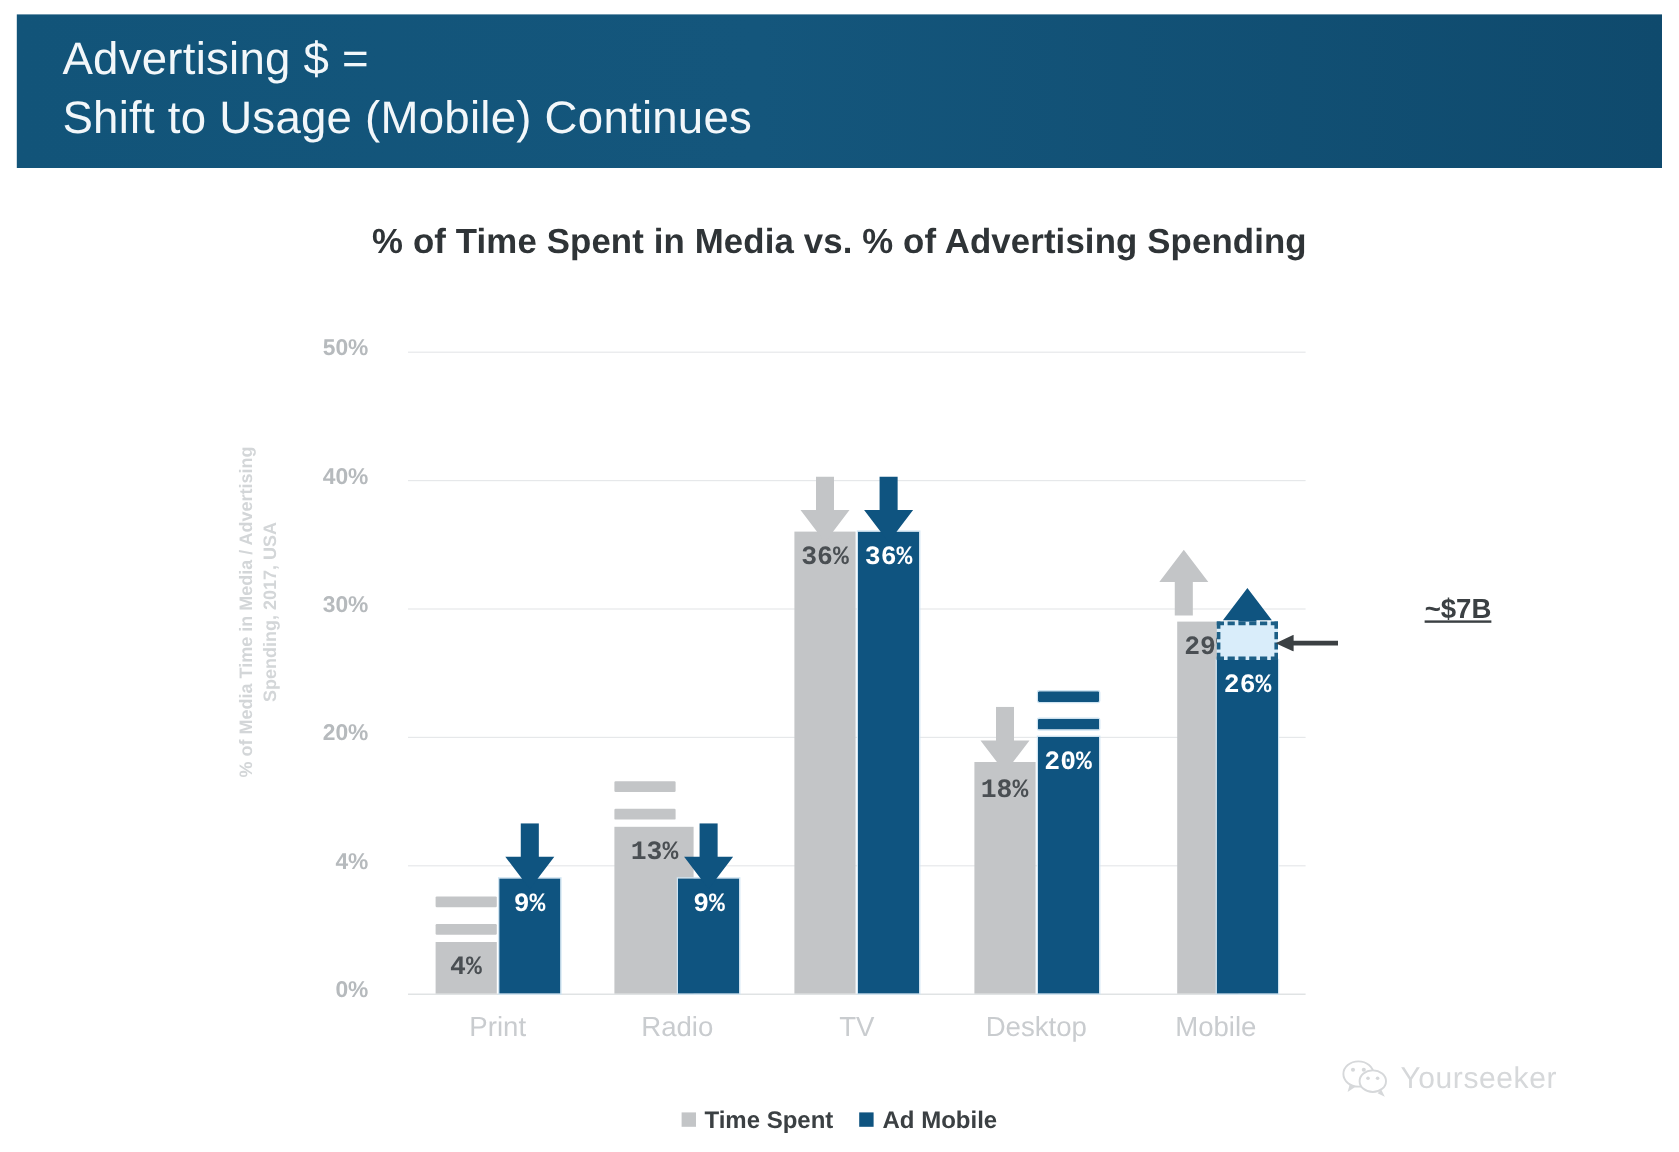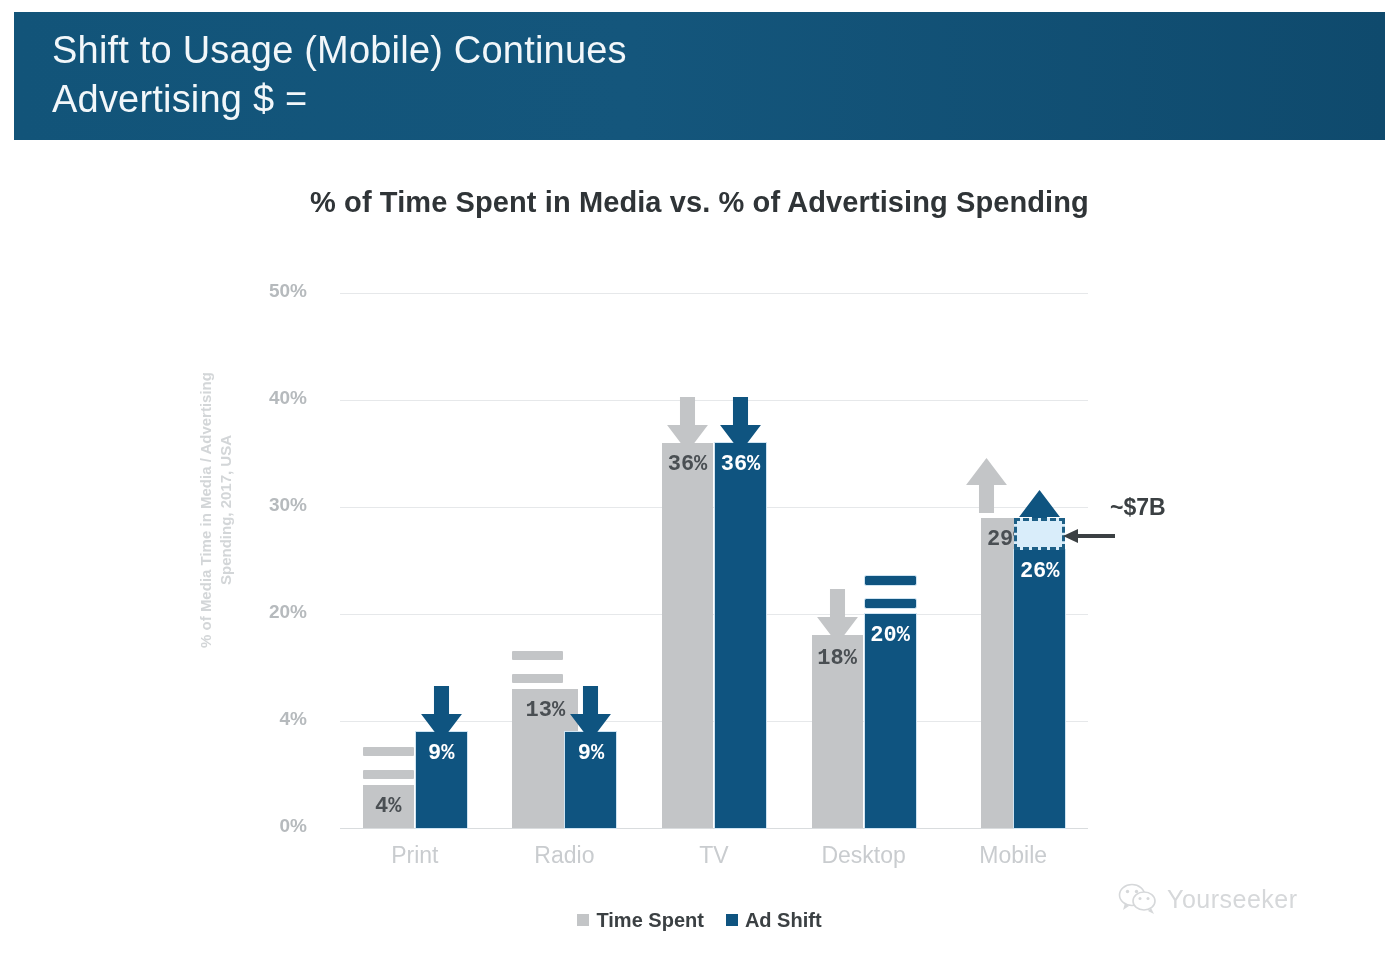--- a/index.html
+++ b/index.html
@@ -65,48 +65,48 @@
   .eq-bar{position:absolute;left:0;width:100%;height:9px;border-radius:1px;}
   
   .xlabel{
     position:absolute;text-align:center;font-size:23px;color:#c9cccf;
   }
   
   .callout{
     position:absolute;left:1110px;top:492px;width:210px;
     font-size:23px;font-weight:bold;color:#3b4043;line-height:30px;
   }
-  .callout .l1{display:block;text-align:left;}
+  .callout .l1{display:block;text-align:center;text-decoration:underline;}
   .callout .l2{display:block;text-align:center;}
   .callout-arrow{
     position:absolute;left:1063px;top:529px;width:52px;height:14px;
   }
   
   .legend{
     position:absolute;left:0;top:905px;width:1399px;text-align:center;
     font-size:20px;font-weight:bold;color:#3b4043;
   }
-  .legend-item{display:inline-block;margin:4px 11px;white-space:nowrap;}
+  .legend-item{display:inline-block;margin:18px 11px;white-space:nowrap;}
   .swatch{
     display:inline-block;width:12px;height:12px;margin-right:7px;
     vertical-align:1px;
   }
   
   .watermark{
     position:absolute;left:1118px;top:882px;
     display:flex;align-items:center;gap:9px;
     color:#d6d8da;font-size:25px;letter-spacing:.5px;
   }
 </style>
 </head>
 <body>
 
 <div class="banner">
+  <div class="banner-line">Advertising $ =</div>
   <div class="banner-line">Shift to Usage (Mobile) Continues</div>
-  <div class="banner-line">Advertising $ =</div>
 </div>
 
 <div class="chart-title">% of Time Spent in Media vs. % of Advertising Spending</div>
 
 <div class="ylabel">
   <span>% of Media Time in Media / Advertising Spending, 2017, USA</span>
 </div>
 
 <div id="yticks">
     <div class="ytick" style="top: 815px;">0%</div>
@@ -203,21 +203,21 @@
   </div>
 
 <svg class="callout-arrow" viewBox="0 0 52 14">
   <line x1="52" y1="7" x2="13" y2="7" stroke="#3b4043" stroke-width="4"></line>
   <polygon points="0,7 15,0 15,14" fill="#3b4043"></polygon>
 </svg>
 <div class="callout">
   <span class="l1">~$7B</span>
 </div>
 
-<div class="legend" id="legend"><span class="legend-item"><span class="swatch" style="background: rgb(195, 197, 199);"></span><span>Time Spent</span></span><span class="legend-item"><span class="swatch" style="background: rgb(15, 84, 128);"></span><span>Ad Shift</span></span></div>
+<div class="legend" id="legend"><span class="legend-item"><span class="swatch" style="background: rgb(195, 197, 199);"></span><span>Time Spent</span></span><span class="legend-item"><span class="swatch" style="background: rgb(15, 84, 128);"></span><span>Ad Mobile</span></span></div>
 
 <div class="watermark">
   <svg width="40" height="34" viewBox="0 0 40 34">
     <ellipse cx="14" cy="13" rx="12.5" ry="10.5" fill="none" stroke="#d6d8da" stroke-width="1.6"></ellipse>
     <polygon points="7,21 5,28 11,24" fill="#d6d8da"></polygon>
     <circle cx="9.5" cy="9.5" r="1.7" fill="#d6d8da"></circle>
     <circle cx="18.5" cy="9.5" r="1.7" fill="#d6d8da"></circle>
     <ellipse cx="26" cy="19" rx="11" ry="9" fill="#ffffff" stroke="#d6d8da" stroke-width="1.6"></ellipse>
     <polygon points="33,26 36,32 30,29" fill="#d6d8da"></polygon>
     <circle cx="22" cy="16.5" r="1.5" fill="#d6d8da"></circle>

